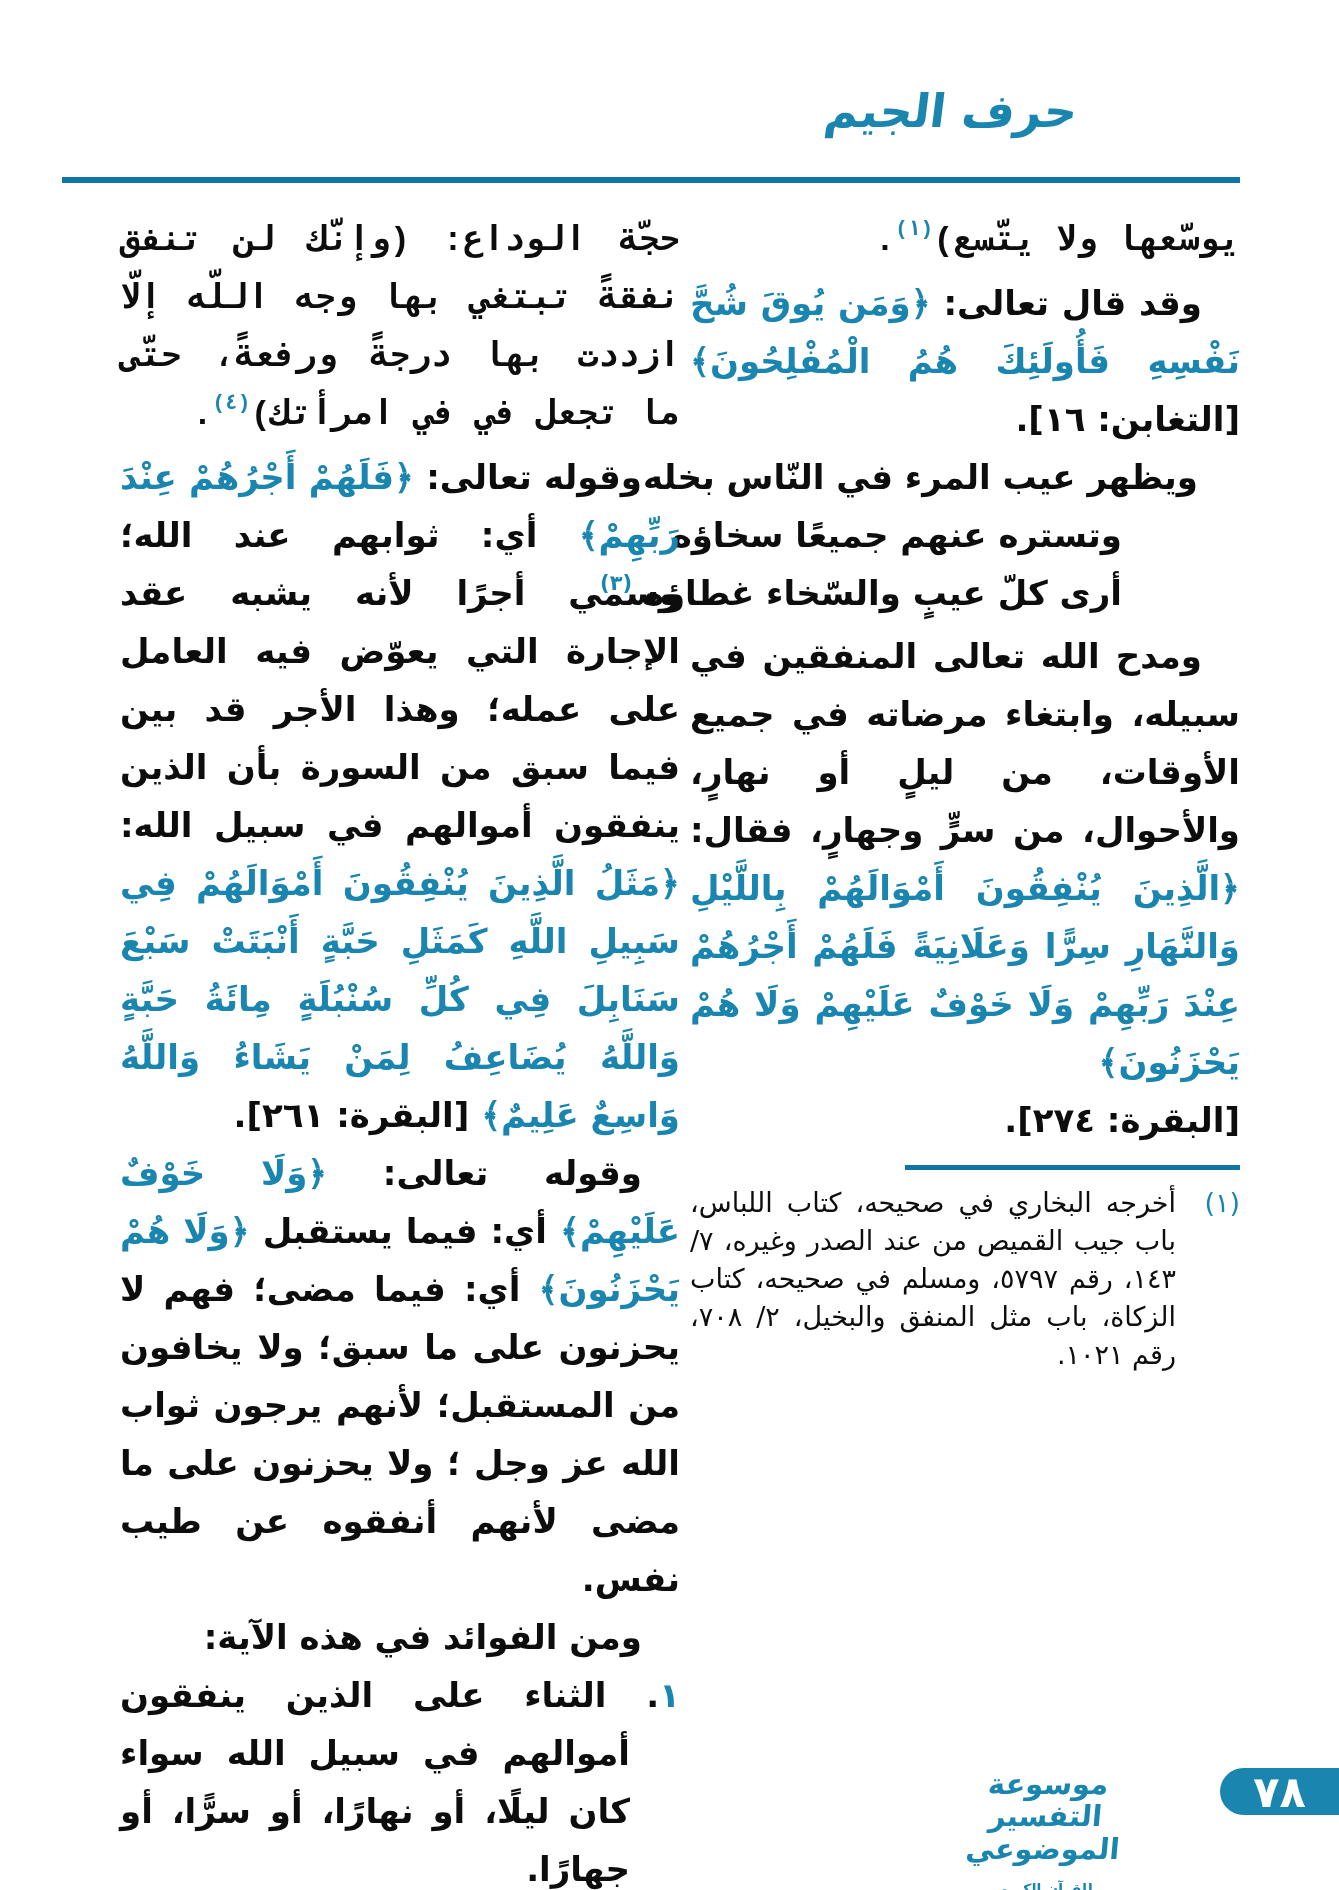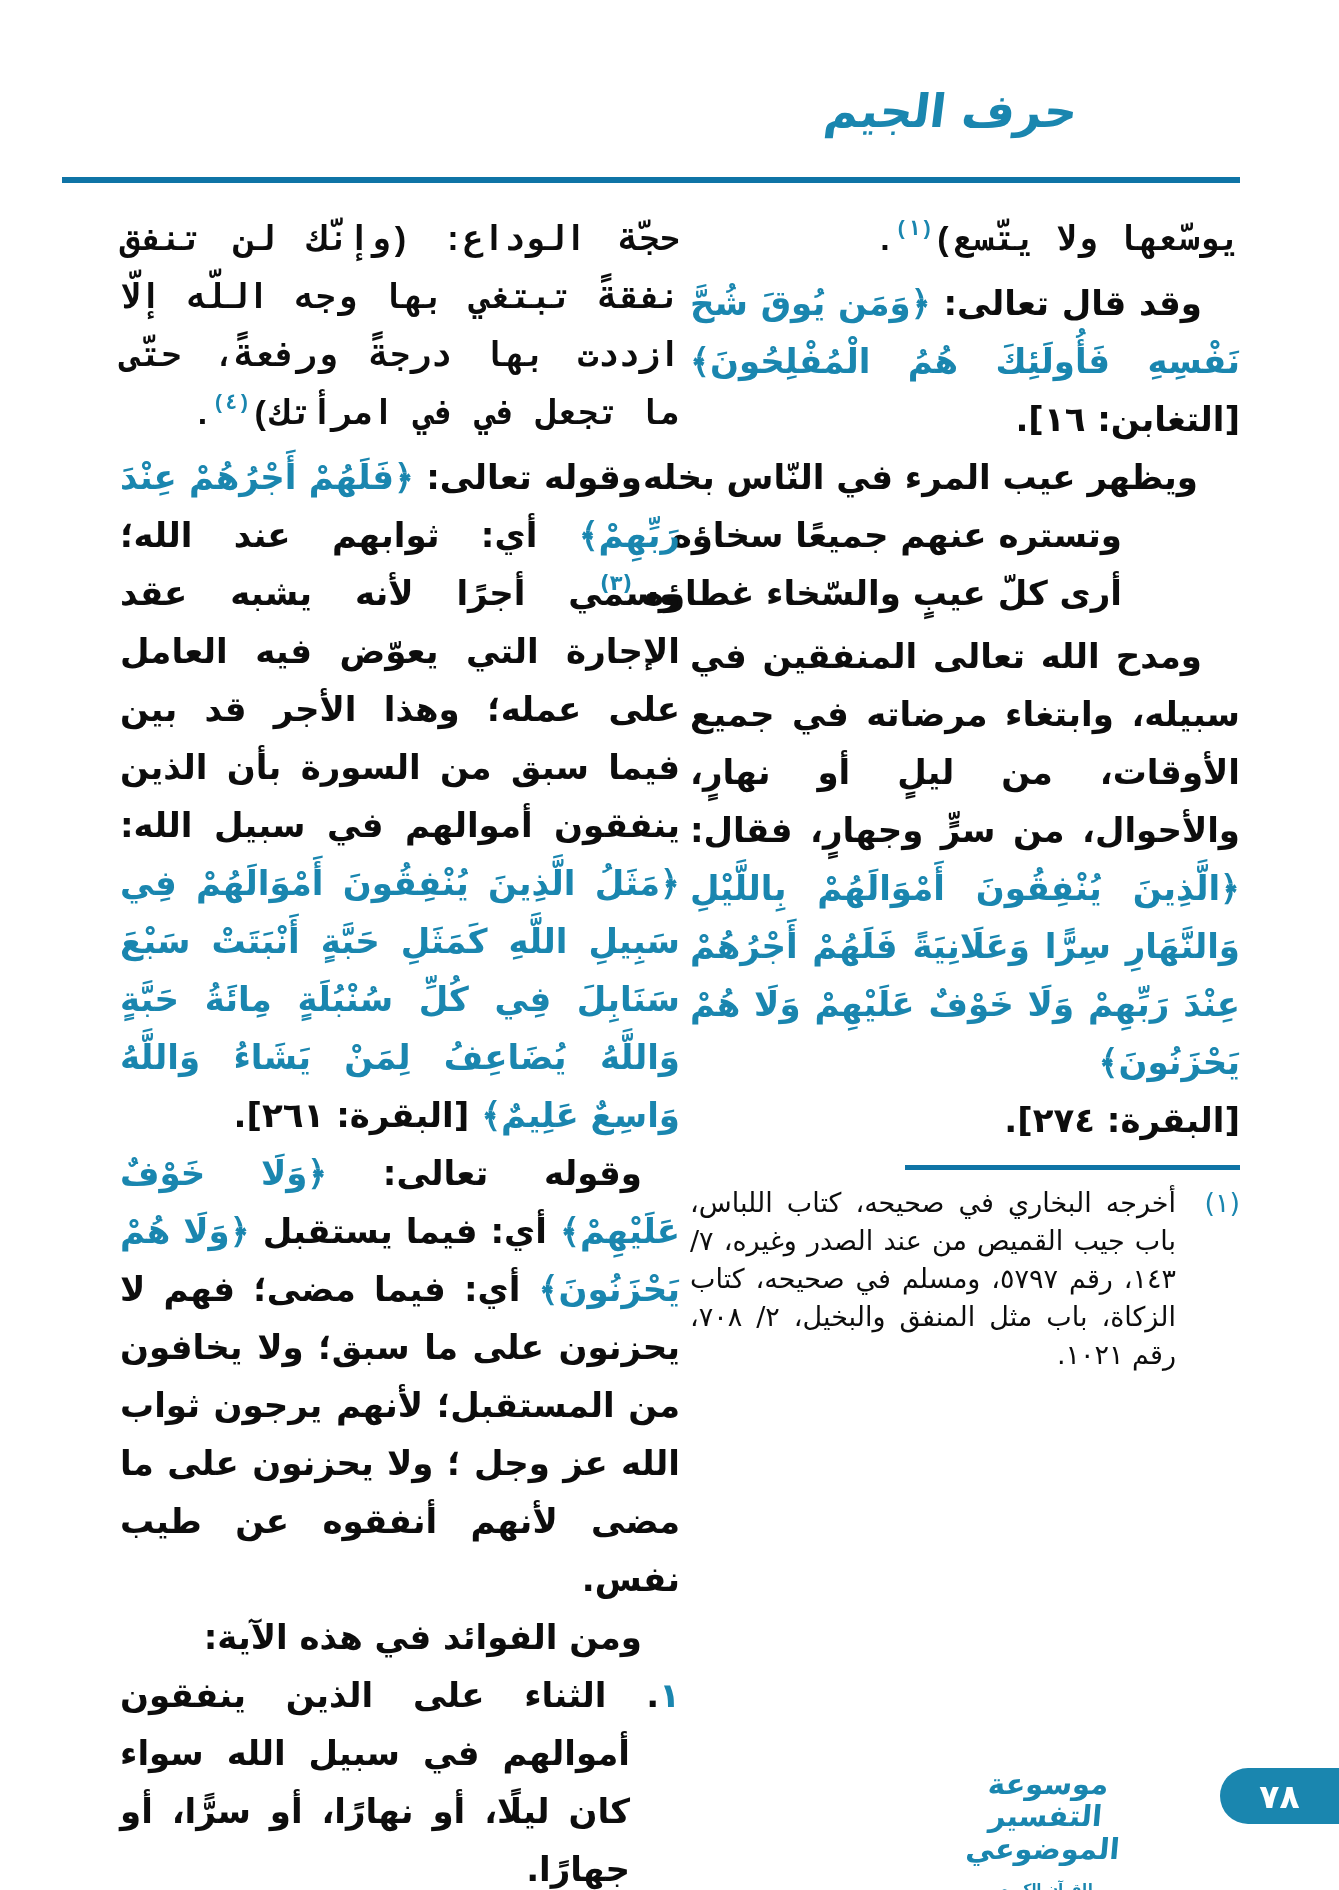--- a/index.html
+++ b/index.html
@@ -72,24 +72,24 @@
     text-align:center;color:var(--accent);
   }
   .logo-main{
     font-size:29px;font-weight:800;line-height:1.12;
     transform:skewX(-5deg);
   }
   .logo-sub{
     font-size:14px;font-weight:700;margin-top:16px;
   }
   .page-badge{
-    position:absolute;top:1768px;right:0;width:119px;height:56px;
+    position:absolute;top:1768px;right:0;width:119px;height:47px;
     background:var(--accent);
     border-radius:36px 0 0 36px;
-    color:#ffffff;font-size:33px;font-weight:700;
+    color:#ffffff;font-size:43px;font-weight:700;
     display:flex;align-items:center;justify-content:center;
   }
 </style>
 </head>
 <body>
 
 <div class="page">
 
   <div class="chapter-title">حرف الجيم</div>
   <div class="header-rule"></div>

